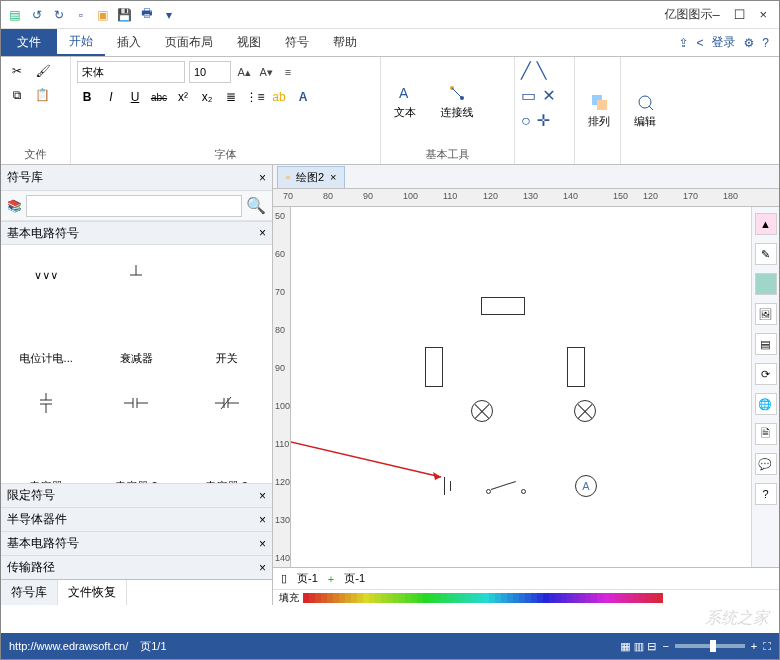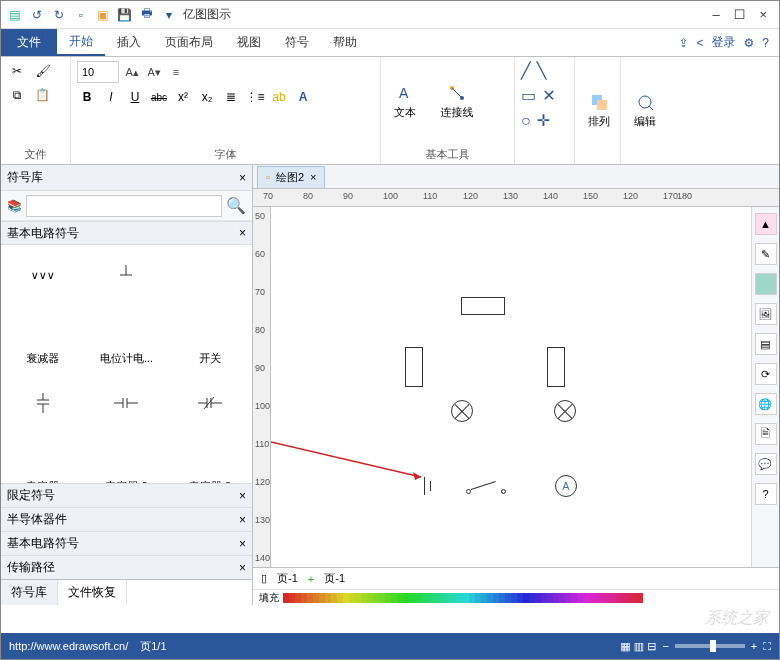--- a/index.html
+++ b/index.html
@@ -1,41 +1,41 @@
 <!DOCTYPE html>
 <html><head>
 <meta charset="utf-8">
 <style>
 * { margin: 0; padding: 0; box-sizing: border-box; font-family: "Microsoft YaHei", sans-serif; }
 body { background: #fff; width: 780px; height: 660px; overflow: hidden; position: relative; border: 1px solid #888; }
 .titlebar { height: 28px; background: #fff; display: flex; align-items: center; border-bottom: 1px solid #e0e0e0; }
 .qat { display: flex; gap: 2px; padding: 2px 4px; }
 .qat-btn { width: 20px; height: 20px; display: flex; align-items: center; justify-content: center; font-size: 12px; }
-.app-title { flex: 1; text-align: left; font-size: 12px; color: #333; }
+.app-title { flex: 1; text-align: right; font-size: 12px; color: #333; }
 .win-controls { display: flex; gap: 14px; padding-right: 12px; font-size: 13px; color: #333; }
 .menubar { height: 28px; display: flex; align-items: stretch; border-bottom: 1px solid #c0c0c0; background: #fff; }
 .tab-file { background: #2b579a; color: #fff; width: 56px; display: flex; align-items: center; justify-content: center; font-size: 12px; }
 .tab { padding: 0 12px; display: flex; align-items: center; font-size: 12px; color: #333; }
 .tab.active { border-bottom: 2px solid #2b579a; color: #2b579a; }
 .menubar-right { margin-left: auto; display: flex; align-items: center; gap: 8px; padding-right: 10px; font-size: 12px; color: #2b579a; }
 .ribbon { height: 108px; display: flex; border-bottom: 1px solid #c0c0c0; background: #fff; }
 .ribbon-group { border-right: 1px solid #e0e0e0; display: flex; flex-direction: column; }
 .rg-body { flex: 1; padding: 4px 6px; display: flex; flex-direction: column; gap: 4px; }
 .rg-label { text-align: center; font-size: 11px; color: #555; padding: 2px 0; }
 .font-row { display: flex; gap: 4px; align-items: center; }
 .font-select { width: 108px; height: 22px; font-size: 11px; border: 1px solid #ccc; padding: 0 4px; }
 .size-select { width: 42px; height: 22px; font-size: 11px; border: 1px solid #ccc; padding: 0 4px; }
 .mini-btn { width: 18px; height: 18px; display: inline-flex; align-items: center; justify-content: center; font-size: 11px; color: #444; }
 .btn-row { display: flex; gap: 6px; align-items: center; }
 .ico-btn { width: 20px; height: 20px; display: flex; align-items: center; justify-content: center; font-size: 12px; }
 .tool-group { display: flex; }
 .tool-big { width: 48px; display: flex; flex-direction: column; align-items: center; justify-content: center; font-size: 11px; gap: 2px; padding: 4px 0; }
 .tool-big.selected { background: #cde0f2; border: 1px solid #8ab5dd; }
 .main { display: flex; height: 440px; }
-.sidebar { width: 252px; border-right: 1px solid #c0c0c0; display: flex; flex-direction: column; background: #f7f8fa; }
+.sidebar { width: 272px; border-right: 1px solid #c0c0c0; display: flex; flex-direction: column; background: #f7f8fa; }
 .sb-header { height: 26px; display: flex; align-items: center; padding: 0 6px; justify-content: space-between; font-size: 12px; background: #eef1f6; border-bottom: 1px solid #dcdde0; }
 .sb-search { height: 30px; display: flex; align-items: center; padding: 3px 6px; gap: 4px; border-bottom: 1px solid #e3e4e8; }
 .sb-search input { flex: 1; height: 22px; border: 1px solid #ccc; font-size: 11px; padding: 0 4px; }
 .lib-title { height: 24px; background: #eef1f6; border-top: 1px solid #dcdde0; border-bottom: 1px solid #dcdde0; display: flex; align-items: center; padding: 0 6px; justify-content: space-between; font-size: 12px; }
 .lib-body { flex: 1; overflow: hidden; background: #fff; position: relative; }
 .symbol-grid { display: grid; grid-template-columns: repeat(3, 1fr); gap: 0; }
 .sym-cell { height: 64px; display: flex; flex-direction: column; align-items: center; justify-content: center; font-size: 11px; gap: 4px; background: #fff; }
 .sym-icon { height: 30px; display: flex; align-items: center; justify-content: center; }
 .collapsed-lib { height: 24px; background: #eef1f6; border-top: 1px solid #dcdde0; display: flex; align-items: center; padding: 0 6px; justify-content: space-between; font-size: 12px; }
 .sb-tabs { height: 26px; display: flex; border-top: 1px solid #c0c0c0; background: #fff; }
@@ -118,20 +118,21 @@
       <div class="btn-row">
           <span class="ico-btn">⧉</span>
           <span class="ico-btn">📋</span>
         </div>
     </div>
     <div class="rg-label">文件</div>
   </div>
   <div class="ribbon-group" style="width:310px">
     <div class="rg-body">
       <div class="font-row">
+        <input class="font-select" value="宋体" style="">
         <input class="size-select" value="10" style="">
         <span class="mini-btn">A▴</span>
         <span class="mini-btn">A▾</span>
         <span class="mini-btn">≡</span>
       </div>
       <div class="font-row">
         <span class="ico-btn" style="font-weight:bold">B</span>
         <span class="ico-btn" style="font-style:italic">I</span>
         <span class="ico-btn" style="text-decoration:underline">U</span>
         <span class="ico-btn" style="text-decoration:line-through;font-size:10px">abc</span>
@@ -231,25 +232,25 @@
               </svg>
             </div>
             <span></span>
           </div>
           <div class="sym-cell">
             <div class="sym-icon"></div>
             <span></span>
           </div>
           <div class="sym-cell">
             <div class="sym-icon"></div>
+            <span>电位计电...</span>
+          </div>
+          <div class="sym-cell">
+            <div class="sym-icon"></div>
             <span>衰减器</span>
-          </div>
-          <div class="sym-cell">
-            <div class="sym-icon"></div>
-            <span>电位计电...</span>
           </div>
           <div class="sym-cell">
             <div class="sym-icon"></div>
             <span>开关</span>
           </div>
           <div class="sym-cell">
             <div class="sym-icon">
               <svg width="20" height="24">
                 <line x1="10" y1="2" x2="10" y2="9" stroke="#333"></line>
                 <line x1="4" y1="9" x2="16" y2="9" stroke="#333"></line>
@@ -330,24 +331,24 @@
     </div>
     <div class="ruler-h" id="ruler-h">
         <span style="left: 10px;">70</span>
         <span style="left: 50px;">80</span>
         <span style="left: 90px;">90</span>
         <span style="left: 130px;">100</span>
         <span style="left: 170px;">110</span>
         <span style="left: 210px;">120</span>
         <span style="left: 250px;">130</span>
         <span style="left: 290px;">140</span>
-        <span style="left: 330px;">150</span>
+        <span style="left: 340px;">150</span>
         <span style="left: 370px;">120</span>
         <span style="left: 410px;">170</span>
-        <span style="left: 424px;">180</span>
+        <span style="left: 450px;">180</span>
       </div>
     <div class="canvas-wrap">
       <div class="ruler-v" id="ruler-v">
           <span style="top: 4px;">50</span>
           <span style="top: 42px;">60</span>
           <span style="top: 80px;">70</span>
           <span style="top: 118px;">80</span>
           <span style="top: 156px;">90</span>
           <span style="top: 194px;">100</span>
           <span style="top: 232px;">110</span>

